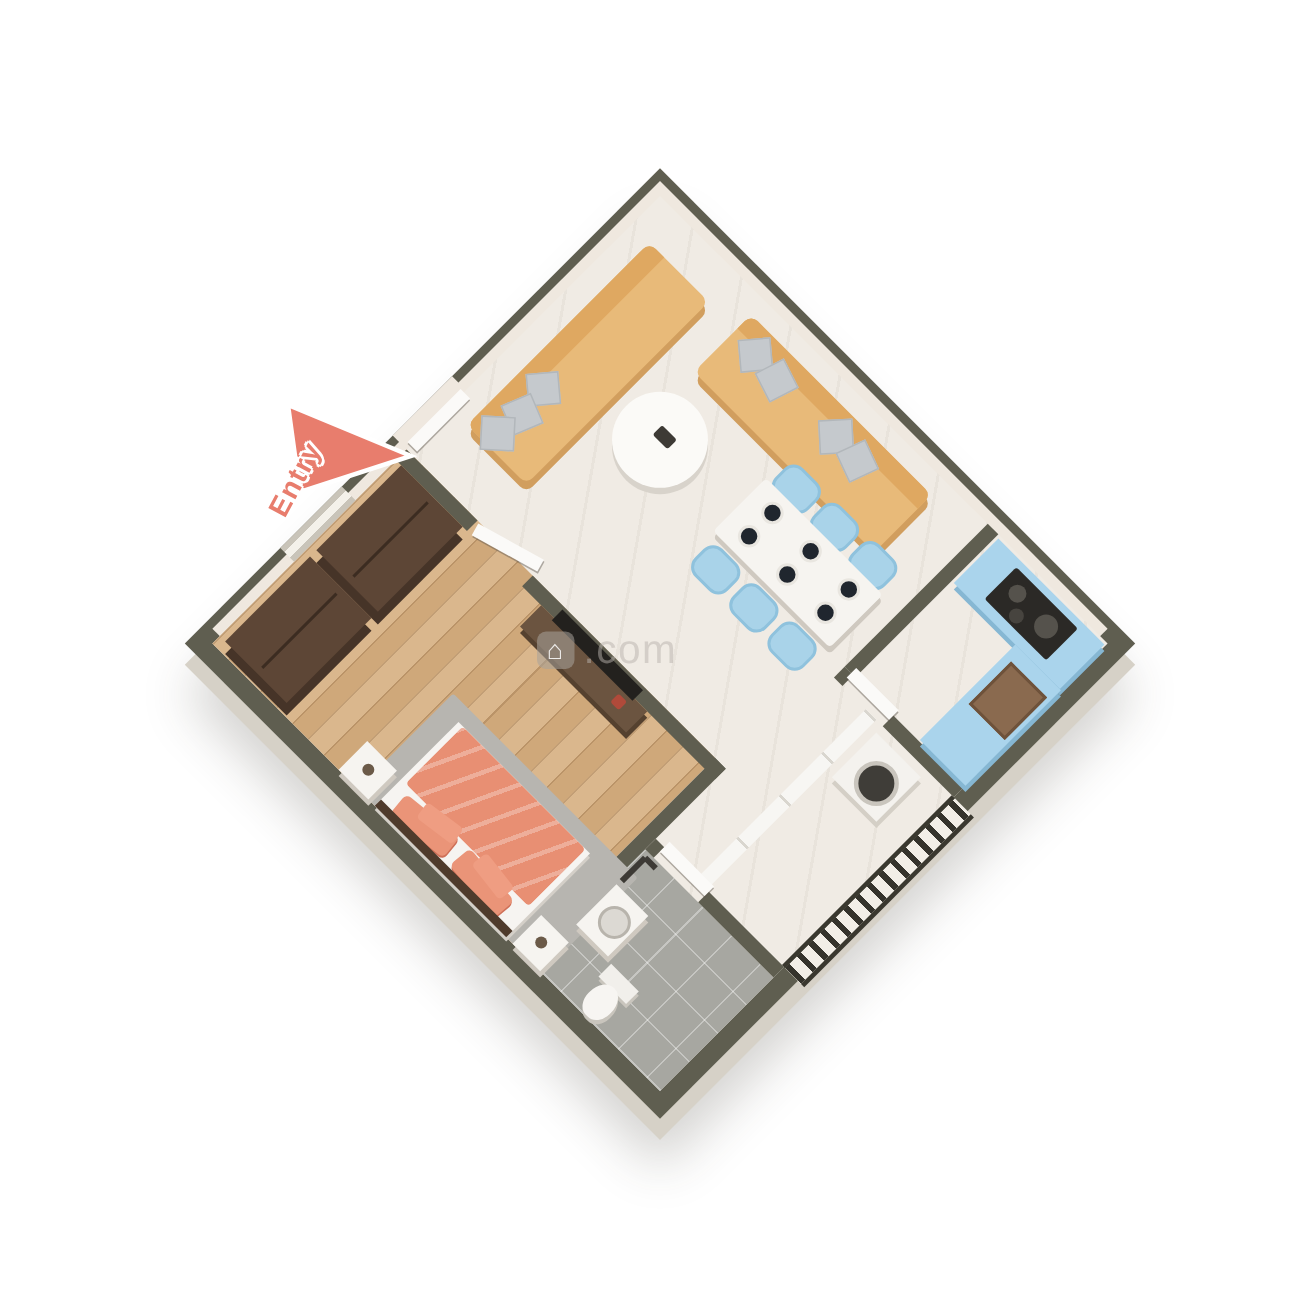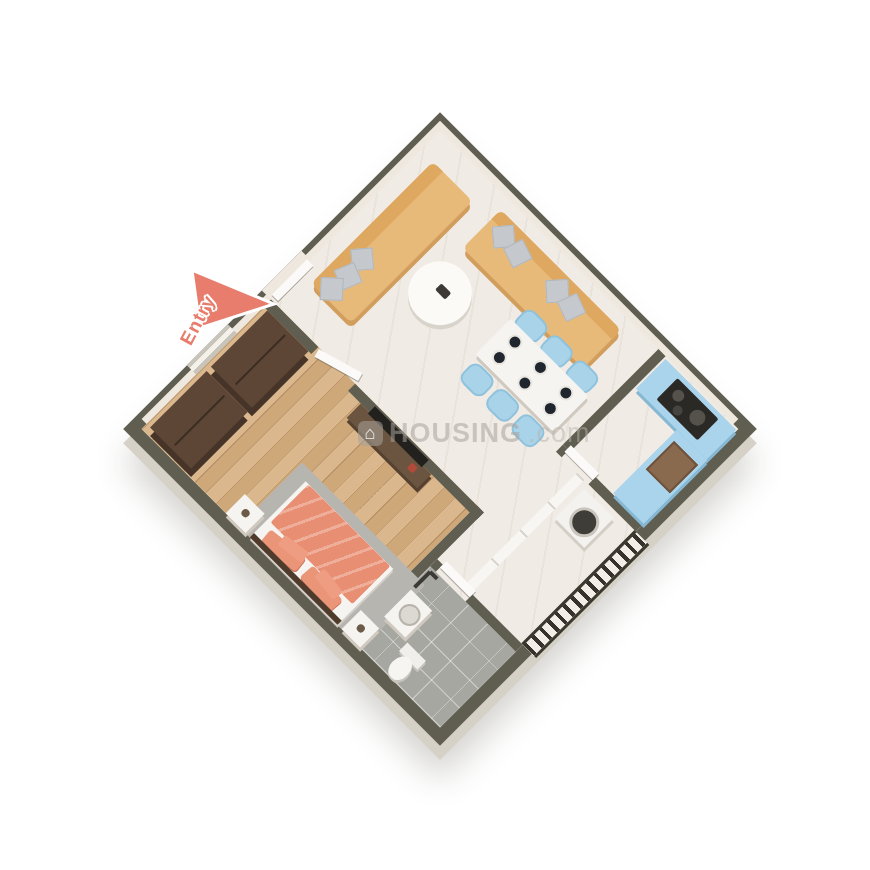--- a/index.html
+++ b/index.html
@@ -163,17 +163,16 @@
 
   </div>
 
   <svg class="abs" style="left:182px;top:262px;" width="100" height="74">
     <polygon points="10,8 92,42 18,66" fill="#e87d6d" stroke="#ffffff" stroke-width="3"></polygon>
   </svg>
   <div id="entry-label">Entry</div>
 
   <div id="watermark">
     <span class="logo">⌂</span>
-    <span>HOUSING</span>
     <span class="suffix">.com</span>
   </div>
 
 </div>
 
 </body></html>

